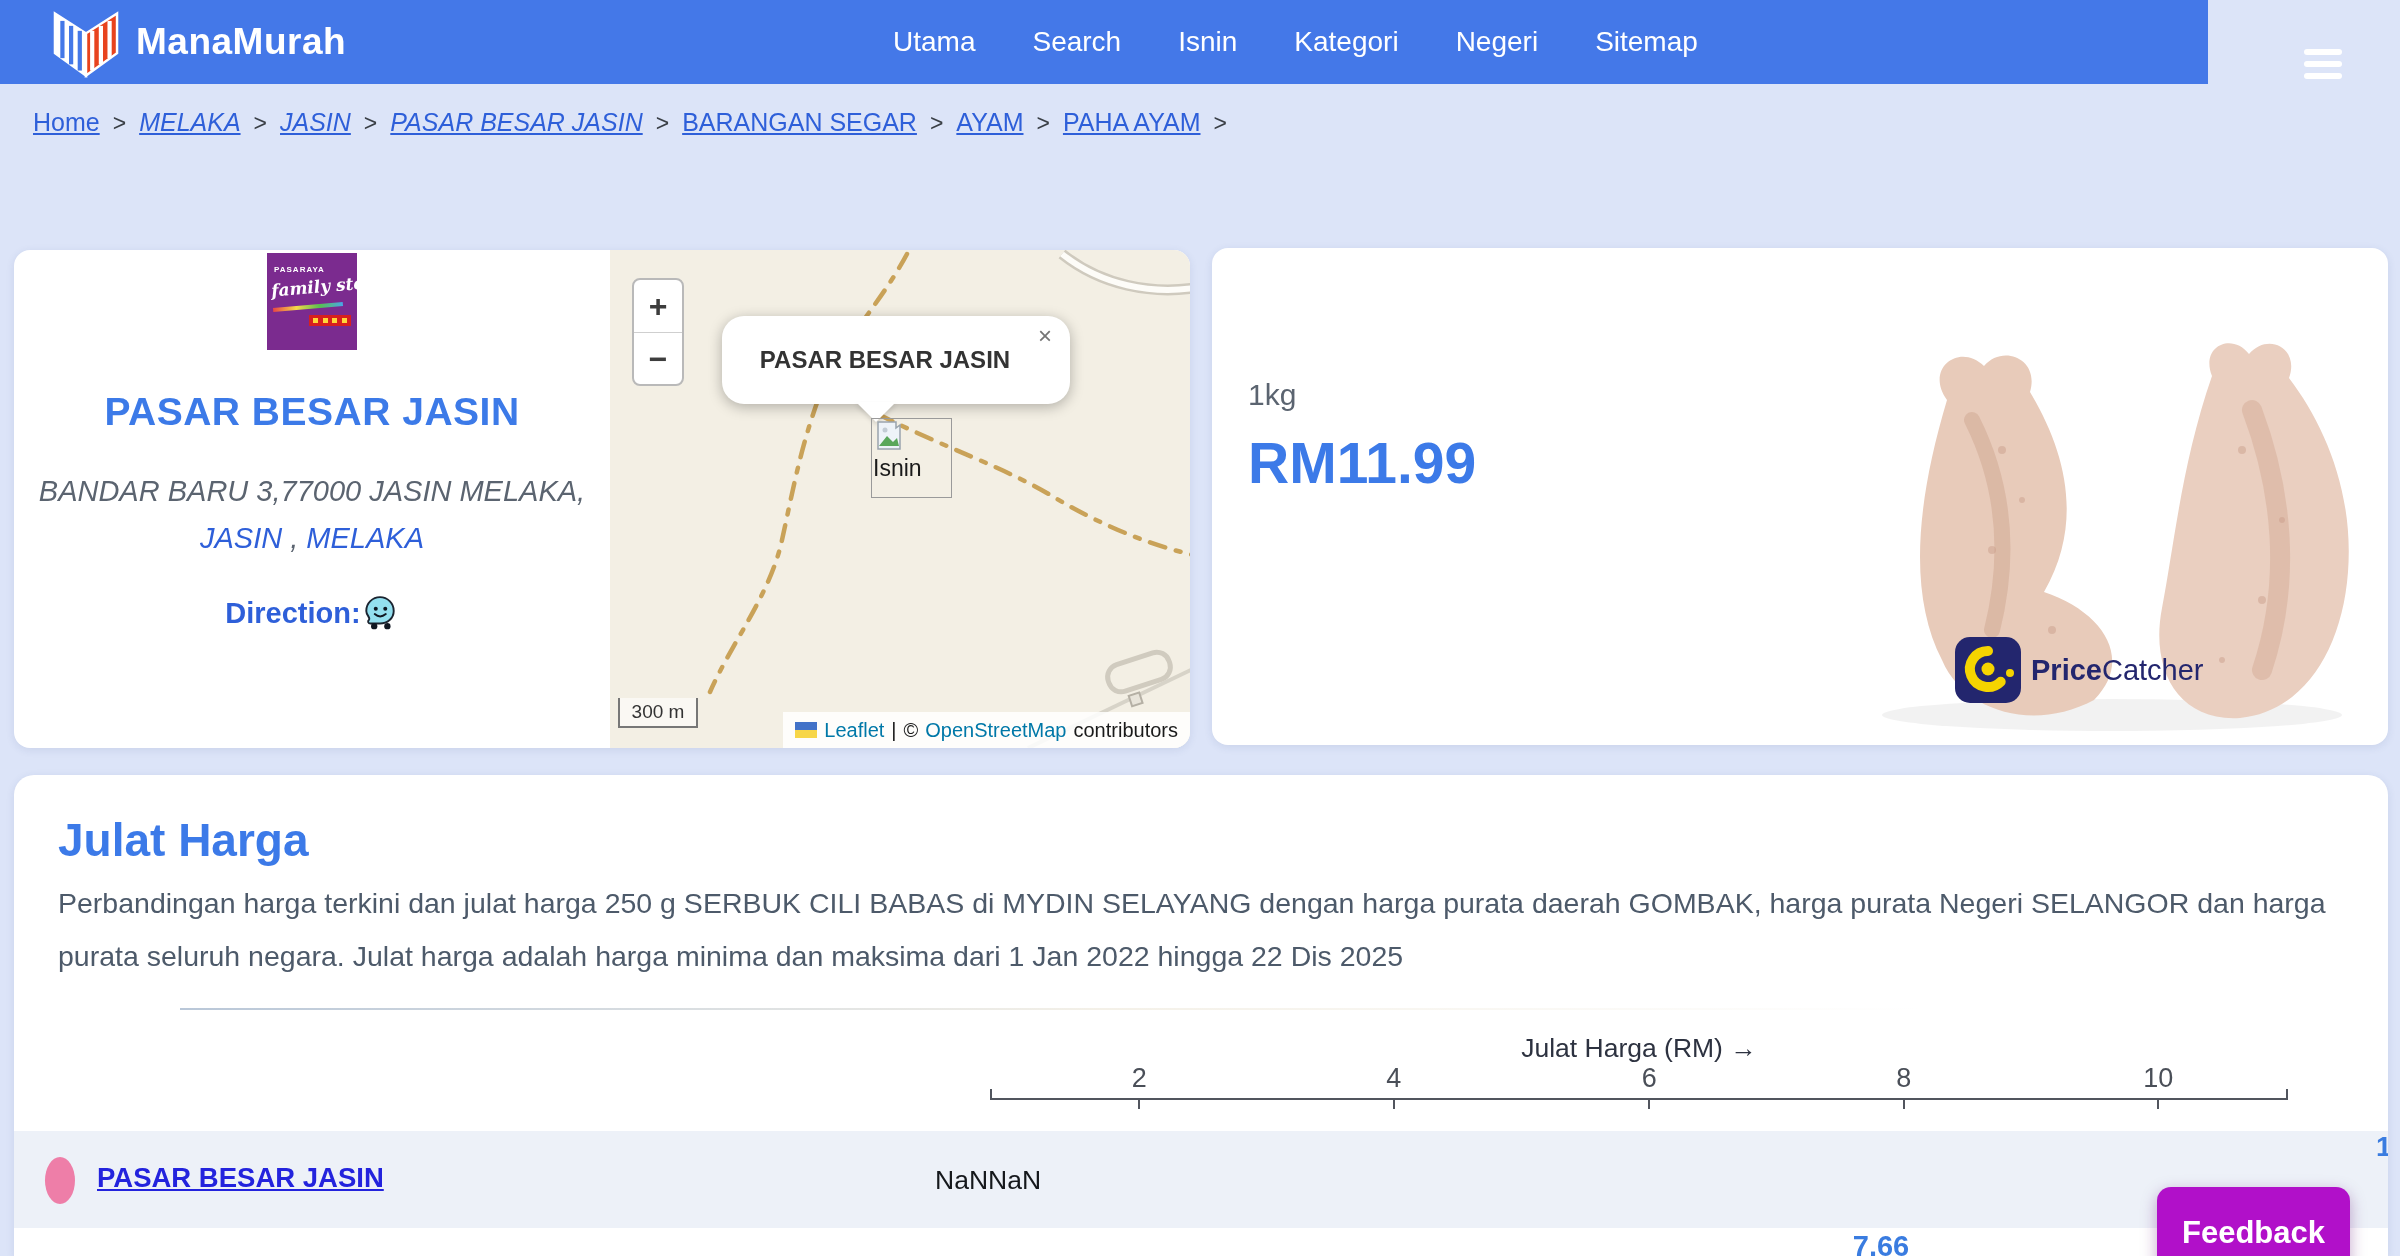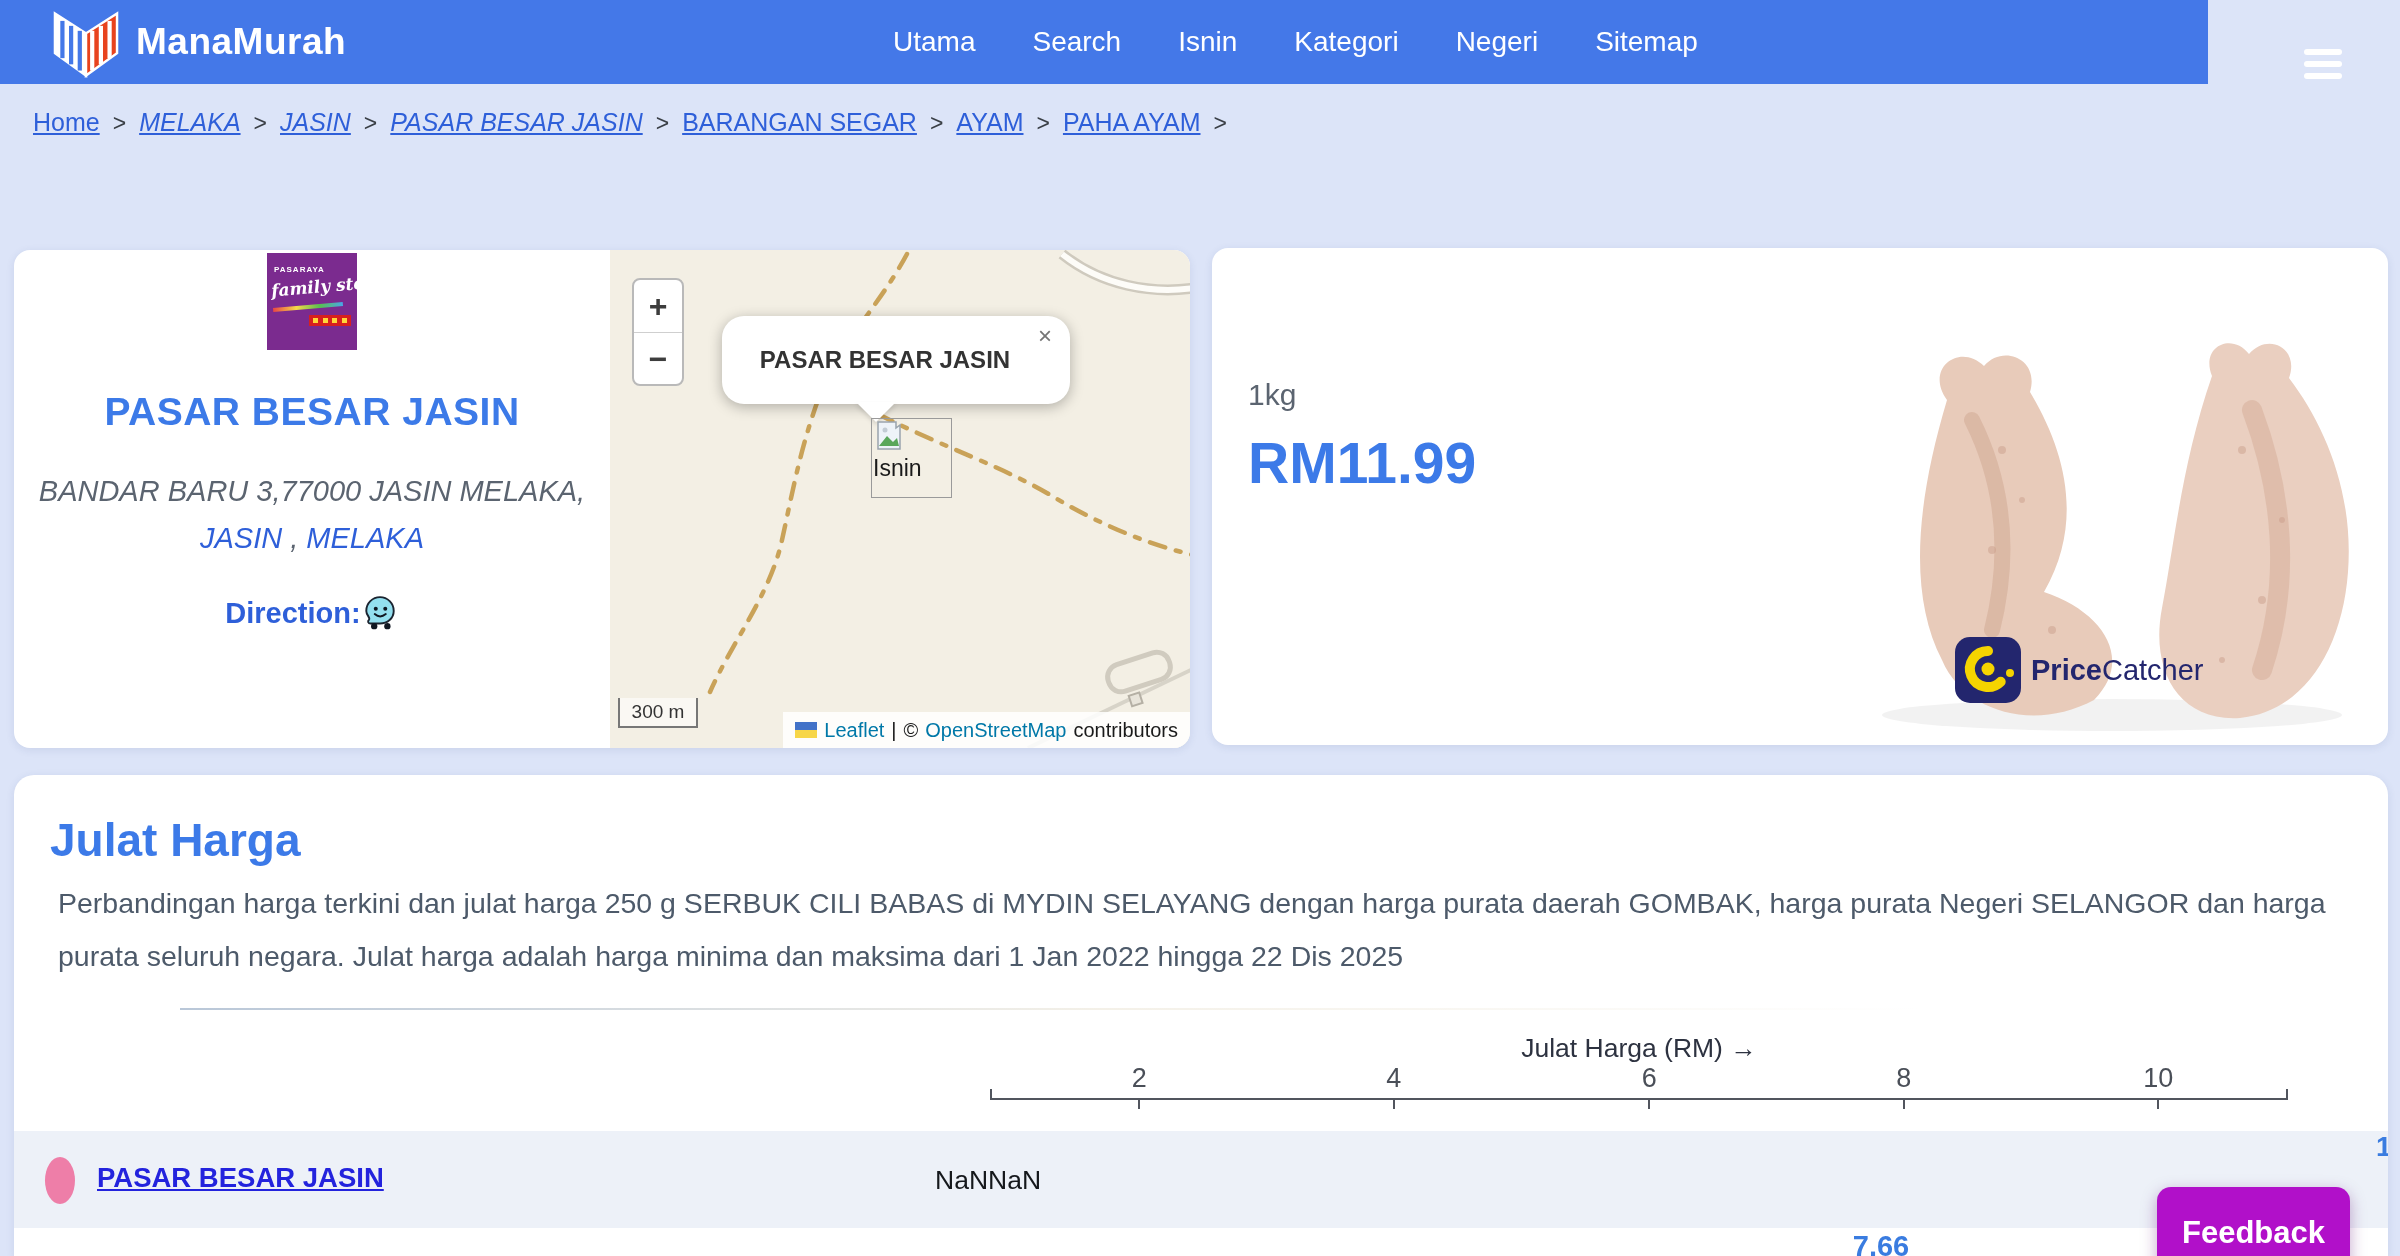--- a/index.html
+++ b/index.html
@@ -68,21 +68,21 @@
   .prod-unit{position:absolute;left:36px;top:130px;color:var(--muted);font-size:30px;}
   .prod-price{position:absolute;left:36px;top:182px;color:var(--accent-blue);font-size:57px;font-weight:700;}
   .prod-note{position:absolute;left:36px;top:278px;color:var(--muted);font-size:30px;}
   .chicken{position:absolute;left:640px;top:82px;}
   .pc-logo{position:absolute;left:743px;top:389px;display:flex;align-items:center;gap:10px;}
   .pc-badge{width:66px;height:66px;}
   .pc-text{font-size:29px;color:#23266e;}
   .pc-text .b{font-weight:700;}
 
   
-  .range-title{position:absolute;left:36px;top:38px;color:var(--accent-blue);font-size:46px;font-weight:700;}
+  .range-title{position:absolute;left:44px;top:38px;color:var(--accent-blue);font-size:46px;font-weight:700;}
   .range-desc{position:absolute;left:44px;top:102px;width:2294px;color:var(--desc);font-size:28.5px;line-height:53px;}
   .range-divider{position:absolute;left:166px;top:233px;width:2050px;height:2px;background:linear-gradient(to right,#b9c7d8,rgba(242,238,228,.85) 45%,rgba(255,255,255,0) 85%);}
   .axis{position:absolute;left:976px;top:258px;width:1298px;height:80px;}
   .axis-label{position:absolute;left:0;top:0;width:100%;text-align:center;font-size:26.5px;color:#2d3240;}
   .axis-line{position:absolute;left:0;top:65px;width:100%;height:2px;background:#51555e;}
   .axis-endcap{position:absolute;top:56px;width:2px;height:10px;background:#51555e;}
   .axis-tick{position:absolute;top:67px;width:2px;height:9px;background:#51555e;transform:translateX(-50%);}
   .axis-ticklabel{position:absolute;top:30px;transform:translateX(-50%);font-size:27px;color:#4a4f58;}
   .chart-row{position:absolute;left:0;top:356px;width:2374px;height:97px;background:#edf1f8;}
   .row-dot{position:absolute;left:31px;top:26px;width:30px;height:47px;border-radius:50%;background:var(--dot-pink);}

